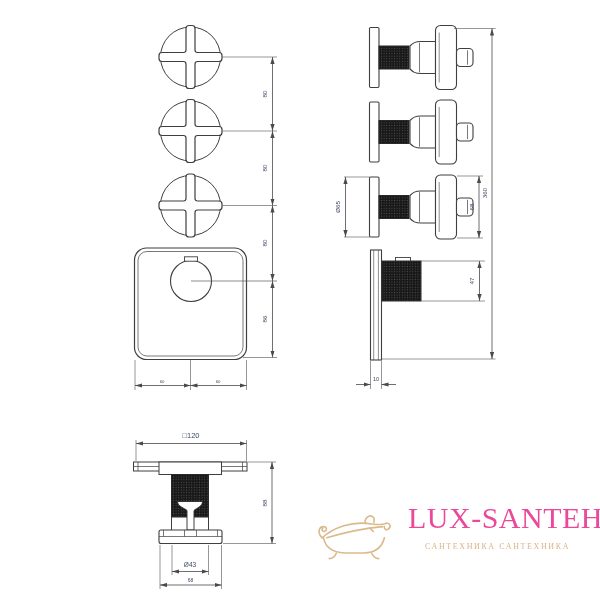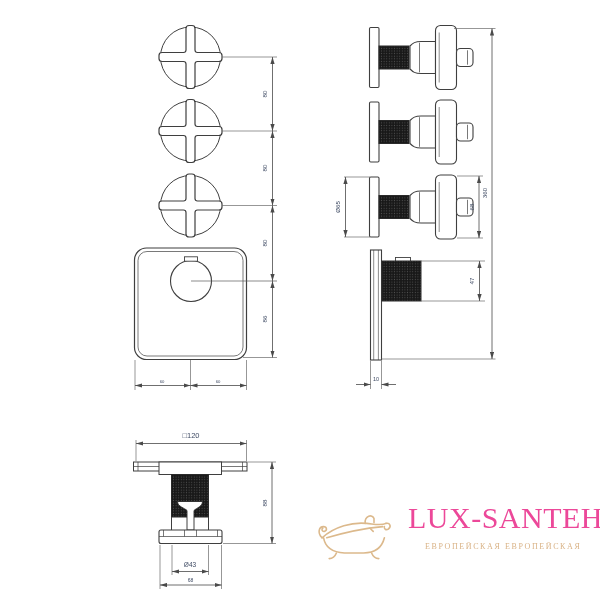--- a/index.html
+++ b/index.html
@@ -233,14 +233,14 @@
       <path d="M16,42 C36,36 64,30 86,28"></path>
 
       <path d="M64,24 C63,14 73,12 75,18 L75,23"></path>
       <path d="M70,30 L74,34"></path>
 
       <path d="M28,61 C26,66 23,68 19,68"></path>
       <path d="M72,61 C74,66 77,68 81,68"></path>
     </g>
   </svg>
   <div class="wm-brand">LUX-SANTEH</div>
-  <div class="wm-tagline">ЕВРОПЕЙСКАЯ ЕВРОПЕЙСКАЯ</div>
+  <div class="wm-tagline">САНТЕХНИКА САНТЕХНИКА</div>
 </div>
 
 </body></html>

